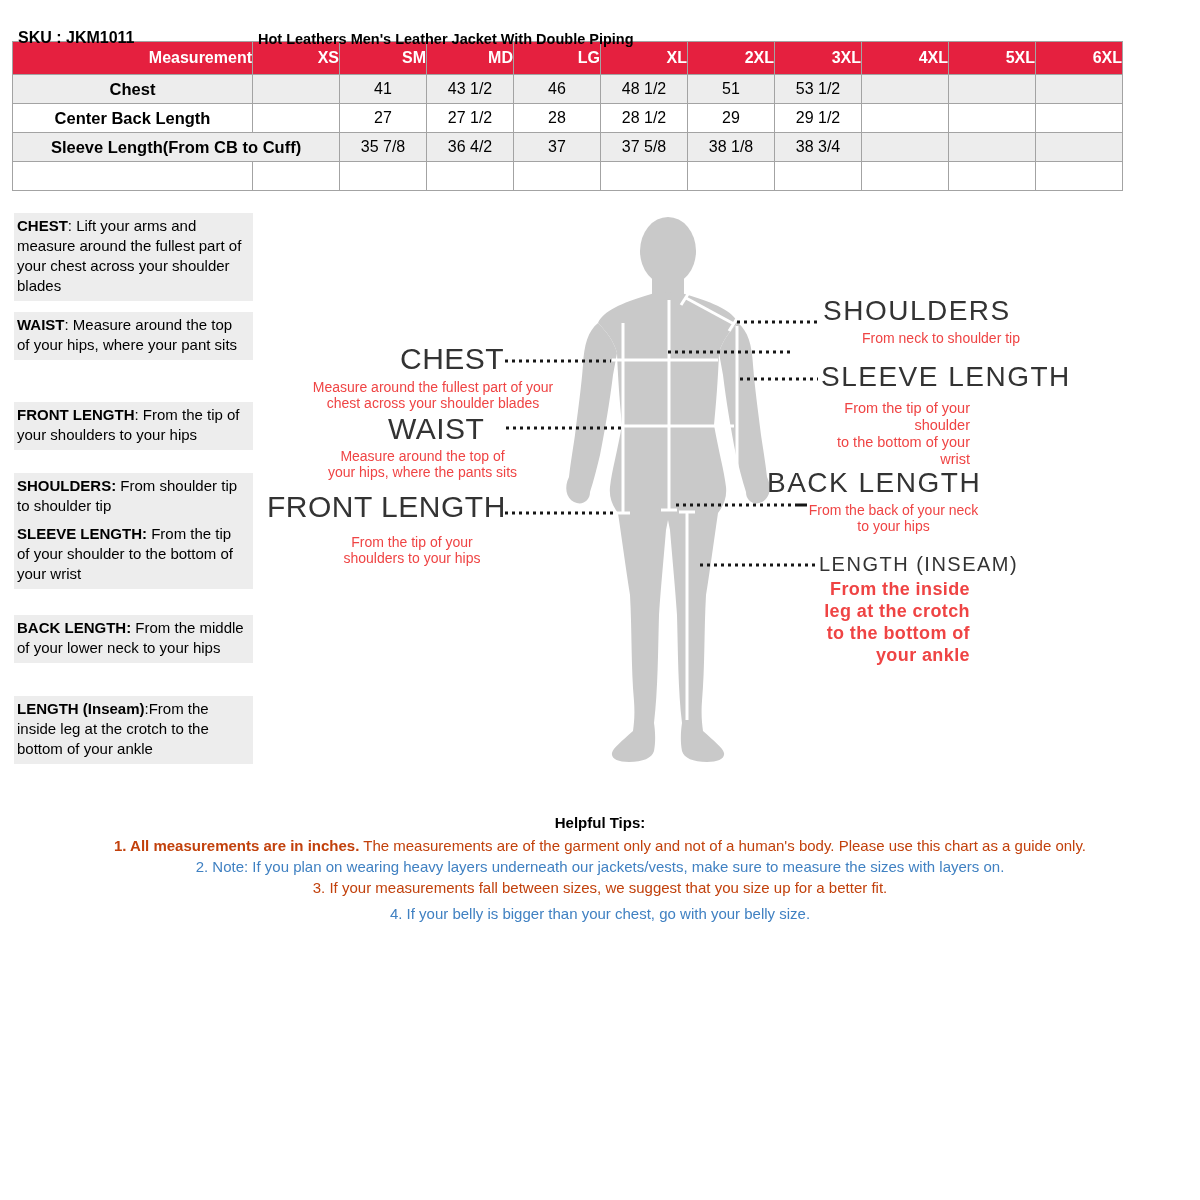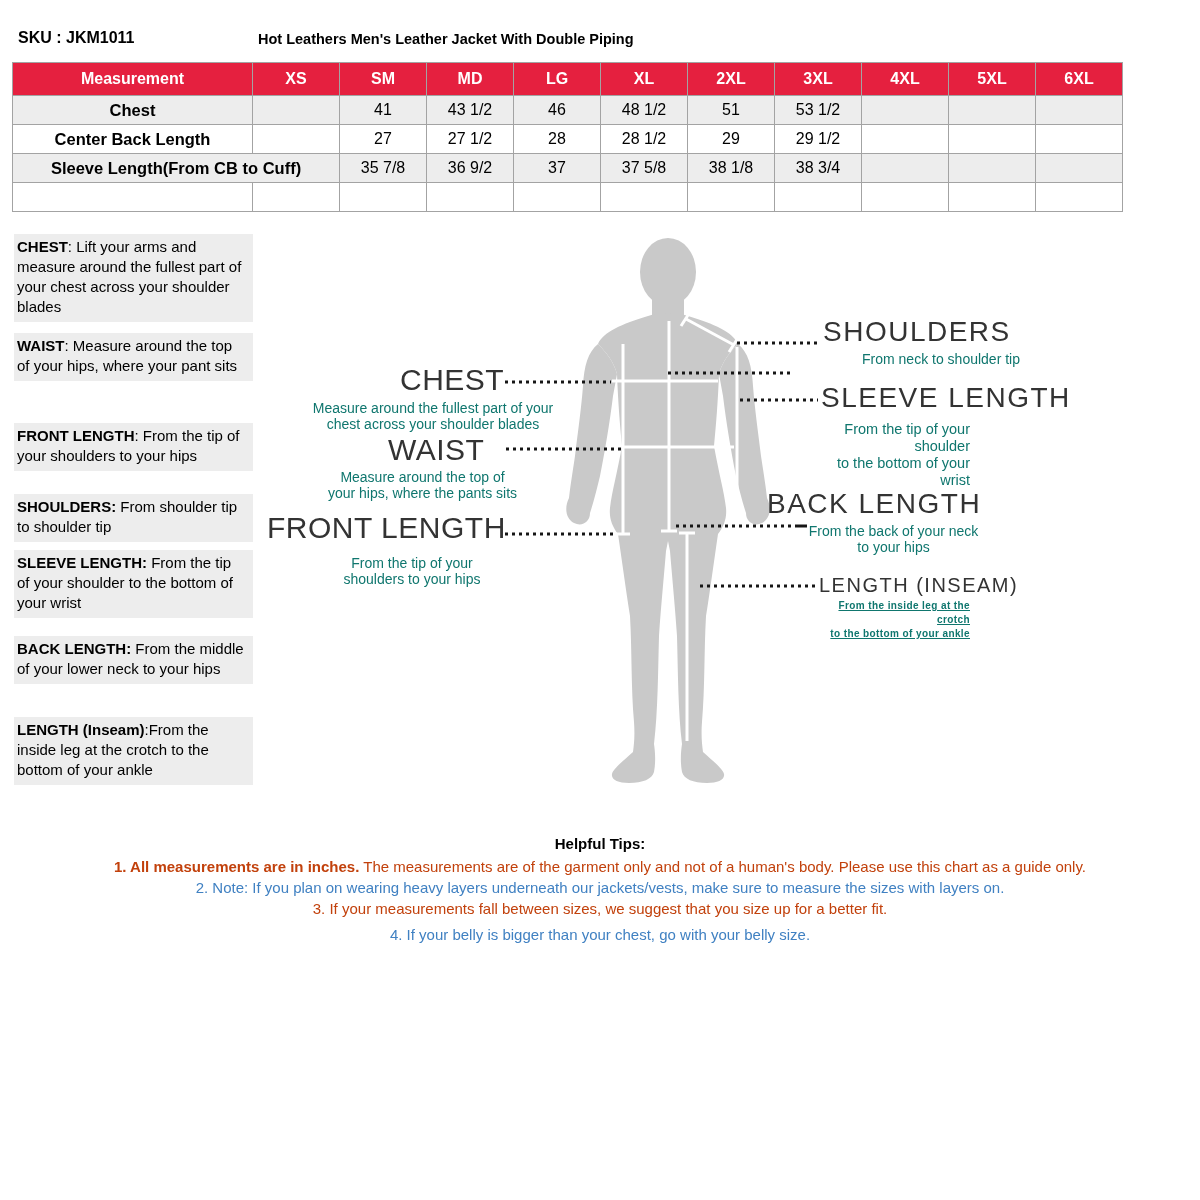--- a/index.html
+++ b/index.html
@@ -2,48 +2,48 @@
 <html style="--red: #e5203f; --row-gray: #ededed; --blue: #4081c2; --sil: #c9c9c9; --border: #a3a3a3;"><head>
 <meta charset="utf-8">
 <style>
   :root{
     --red:#e5203f; --row-gray:#ededed; --blue:#4081c2; --sil:#c9c9c9;
     --border:#a3a3a3; --ink:#111; --title-ink:#333;
   }
   *{box-sizing:border-box; margin:0; padding:0;}
   html,body{width:1200px; height:1200px; background:#fff;
     font-family:"Liberation Sans", sans-serif; color:#000; overflow:hidden;}
-  .header{position:relative; height:62px;}
+  .header{position:relative; height:41px;}
   .sku{position:absolute; left:18px; top:29px; font-size:16px; font-weight:bold;}
   .prod-title{position:absolute; left:258px; top:31px; font-size:14.5px; font-weight:bold;}
 
   table.size{border-collapse:collapse; table-layout:fixed; width:1110px; margin-left:12px;}
   table.size col.c-label{width:240px;}
   table.size col.c-size{width:87px;}
   table.size th{height:33px; background:var(--red); color:#fff; font-size:16px;
-    font-weight:bold; border:1px solid var(--border); text-align:center;}
+    font-weight:bold; border:1px solid var(--border); text-align:right;}
   table.size td{height:29px; border:1px solid var(--border); text-align:center;
     font-size:16px; color:#000; background:#fff;}
   table.size tbody tr:nth-child(odd) td{background:var(--row-gray);}
   table.size td.row-label{font-weight:bold; font-size:16.5px;}
 
   .main{position:relative; width:970px; height:592px; margin-top:4px;padding-left:27px;}
 
   .def{position:absolute; left:14px; width:239px; background:var(--row-gray);
     font-size:15px; line-height:20px; padding:3px 6px 5px 3px; color:#000;}
   .def b{font-weight:bold;}
 
   .dlabel{position:absolute; font-weight:normal; color:var(--title-ink); white-space:nowrap;}
   .big30{font-size:30px; letter-spacing:0.5px;}
   .big28{font-size:28px; letter-spacing:1.5px;}
   .big21{font-size:20px; letter-spacing:1.5px;}
   .dsub{position:absolute; font-weight:normal; font-size:14px; line-height:16px;
-    color:#0f766e; text-align:center; white-space:pre-line;}
+    color:#ef4444; text-align:center; white-space:pre-line;}
   .dsub.left{text-align:right;}
-  .dsub.boldsub{font-weight:bold; font-size:10px; line-height:14px; letter-spacing:0.4px;text-decoration:underline;}
+  .dsub.boldsub{font-weight:bold; font-size:18px; line-height:22px; letter-spacing:0.4px;}
 
   svg.diagram{position:absolute; left:0; top:0;}
 
   .tips{text-align:center; margin-top:28px; font-size:15px; line-height:15px;}
   .tips .tip-heading{font-weight:bold; margin-bottom:8px; font-size:15px;}
   .tips .tip{margin-bottom:6px; color:#c2410c;}
   .tips .tip.blue{color:var(--blue);}
   .tips .tip.last{margin-top:11px;}
 </style>
 </head>
@@ -106,21 +106,21 @@
         <td>28 1/2</td>
         <td>29</td>
         <td>29 1/2</td>
         <td></td>
         <td></td>
         <td></td>
       </tr>
       <tr>
         <td class="row-label" colspan="2">Sleeve Length(From CB to Cuff)</td>
         <td>35 7/8</td>
-        <td>36 9/2</td>
+        <td>36 4/2</td>
         <td>37</td>
         <td>37 5/8</td>
         <td>38 1/8</td>
         <td>38 3/4</td>
         <td></td>
         <td></td>
         <td></td>
       </tr>
       <tr>
         <td class="row-label" colspan="1"></td>
@@ -137,21 +137,21 @@
       </tr>
     </tbody>
 </table>
 
 <div class="main">
 
   <div class="def" style="top:18px"><b>CHEST</b><span>: Lift your arms  and measure around the fullest part of your chest across your shoulder blades</span></div>
   <div class="def" style="top:117px"><b>WAIST</b><span>:  Measure around the top of your hips, where your pant sits</span></div>
   <div class="def" style="top:207px"><b>FRONT LENGTH</b><span>: From the tip of your shoulders to your hips</span></div>
   <div class="def" style="top:278px"><b>SHOULDERS:</b><span> From shoulder tip to shoulder tip</span></div>
-  <div class="def" style="top:334px"><b>SLEEVE LENGTH:</b><span> From the tip of your shoulder to the bottom of your wrist</span></div>
+  <div class="def" style="top:326px"><b>SLEEVE LENGTH:</b><span> From the tip of your shoulder to the bottom of your wrist</span></div>
   <div class="def" style="top:420px"><b>BACK LENGTH:</b><span> From the middle of your lower neck to your hips</span></div>
   <div class="def" style="top:501px"><b>LENGTH (Inseam)</b><span>:From the inside leg at the crotch to the bottom of your ankle</span></div>
 
   <svg class="diagram" width="1200" height="592" viewBox="0 0 1200 592">
     <g fill="#c9c9c9" stroke="none">
       <ellipse cx="668" cy="56" rx="28" ry="34"></ellipse>
       <path d="M652 72 L652 104 Q660 112 668 112 Q676 112 684 104 L684 72 Z"></path>
       <path d="M648 100
                C 622 108, 603 116, 598 128
                C 606 136, 614 146, 617 158

